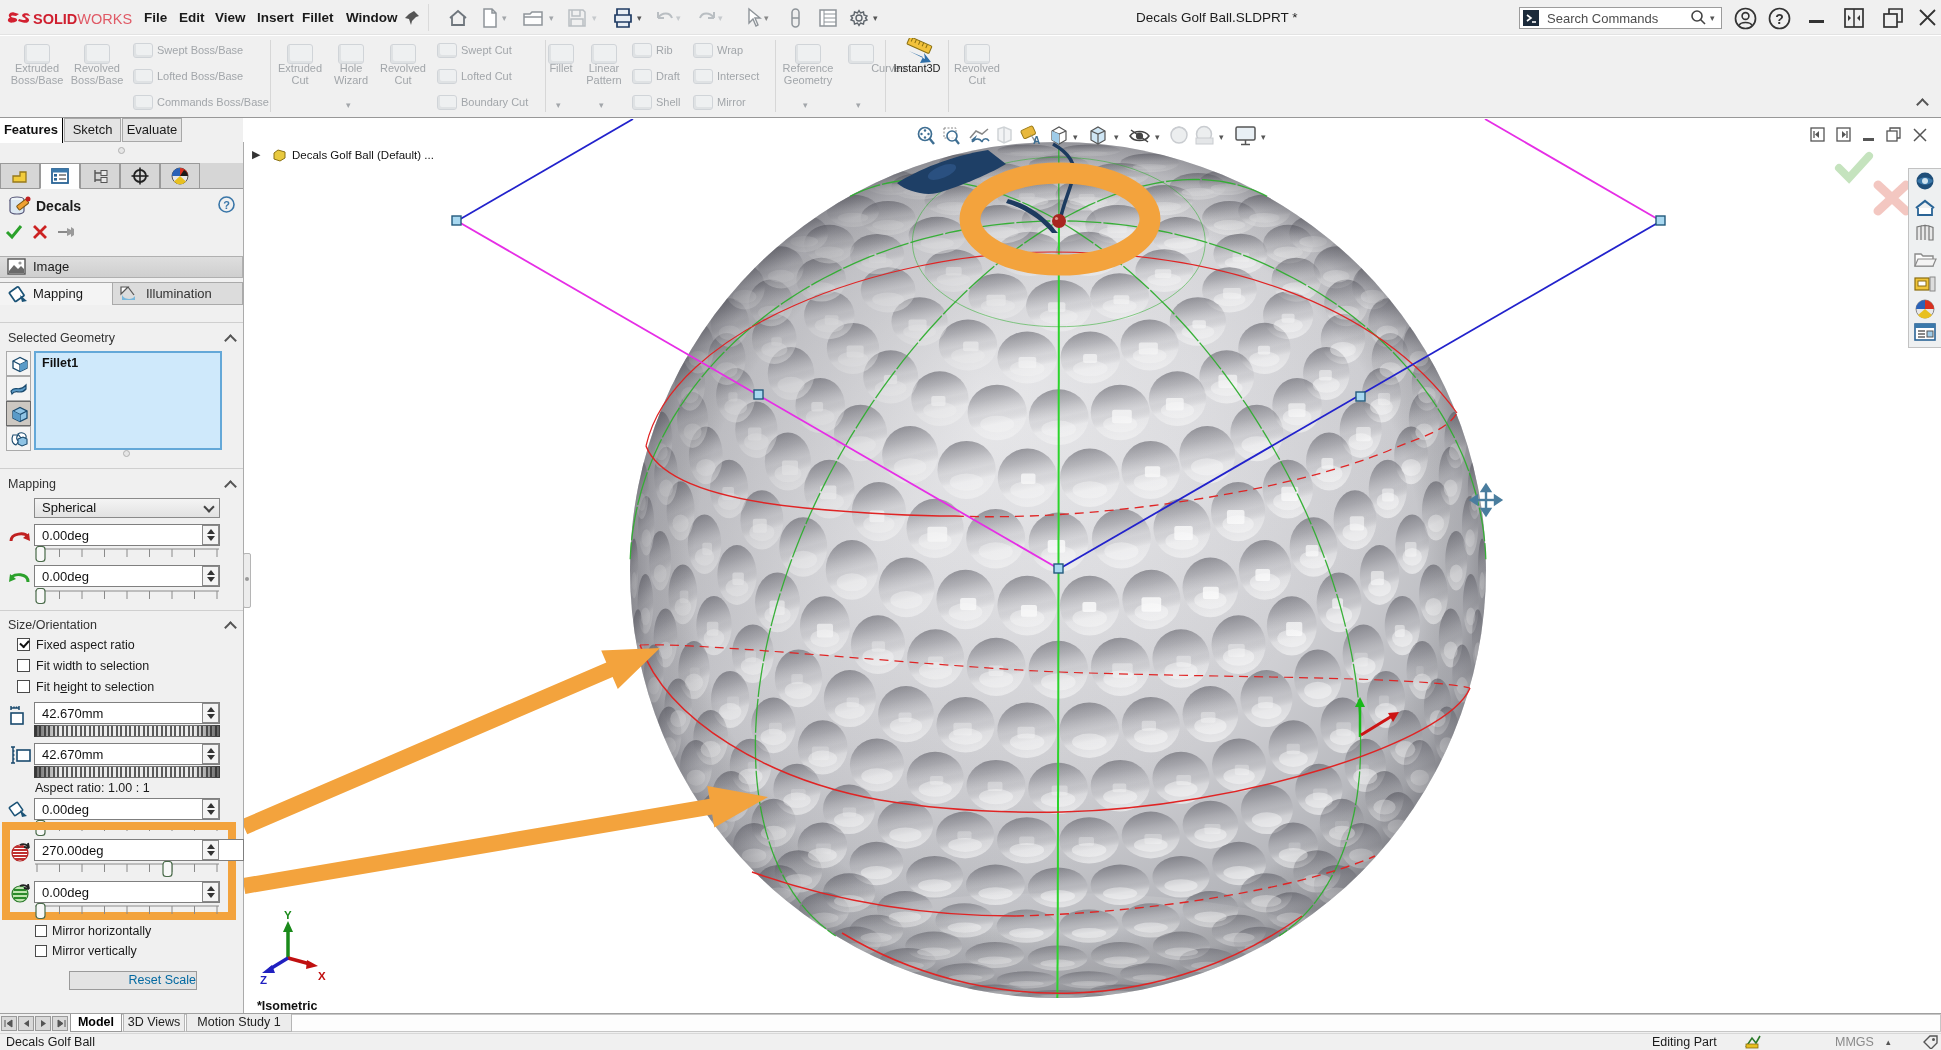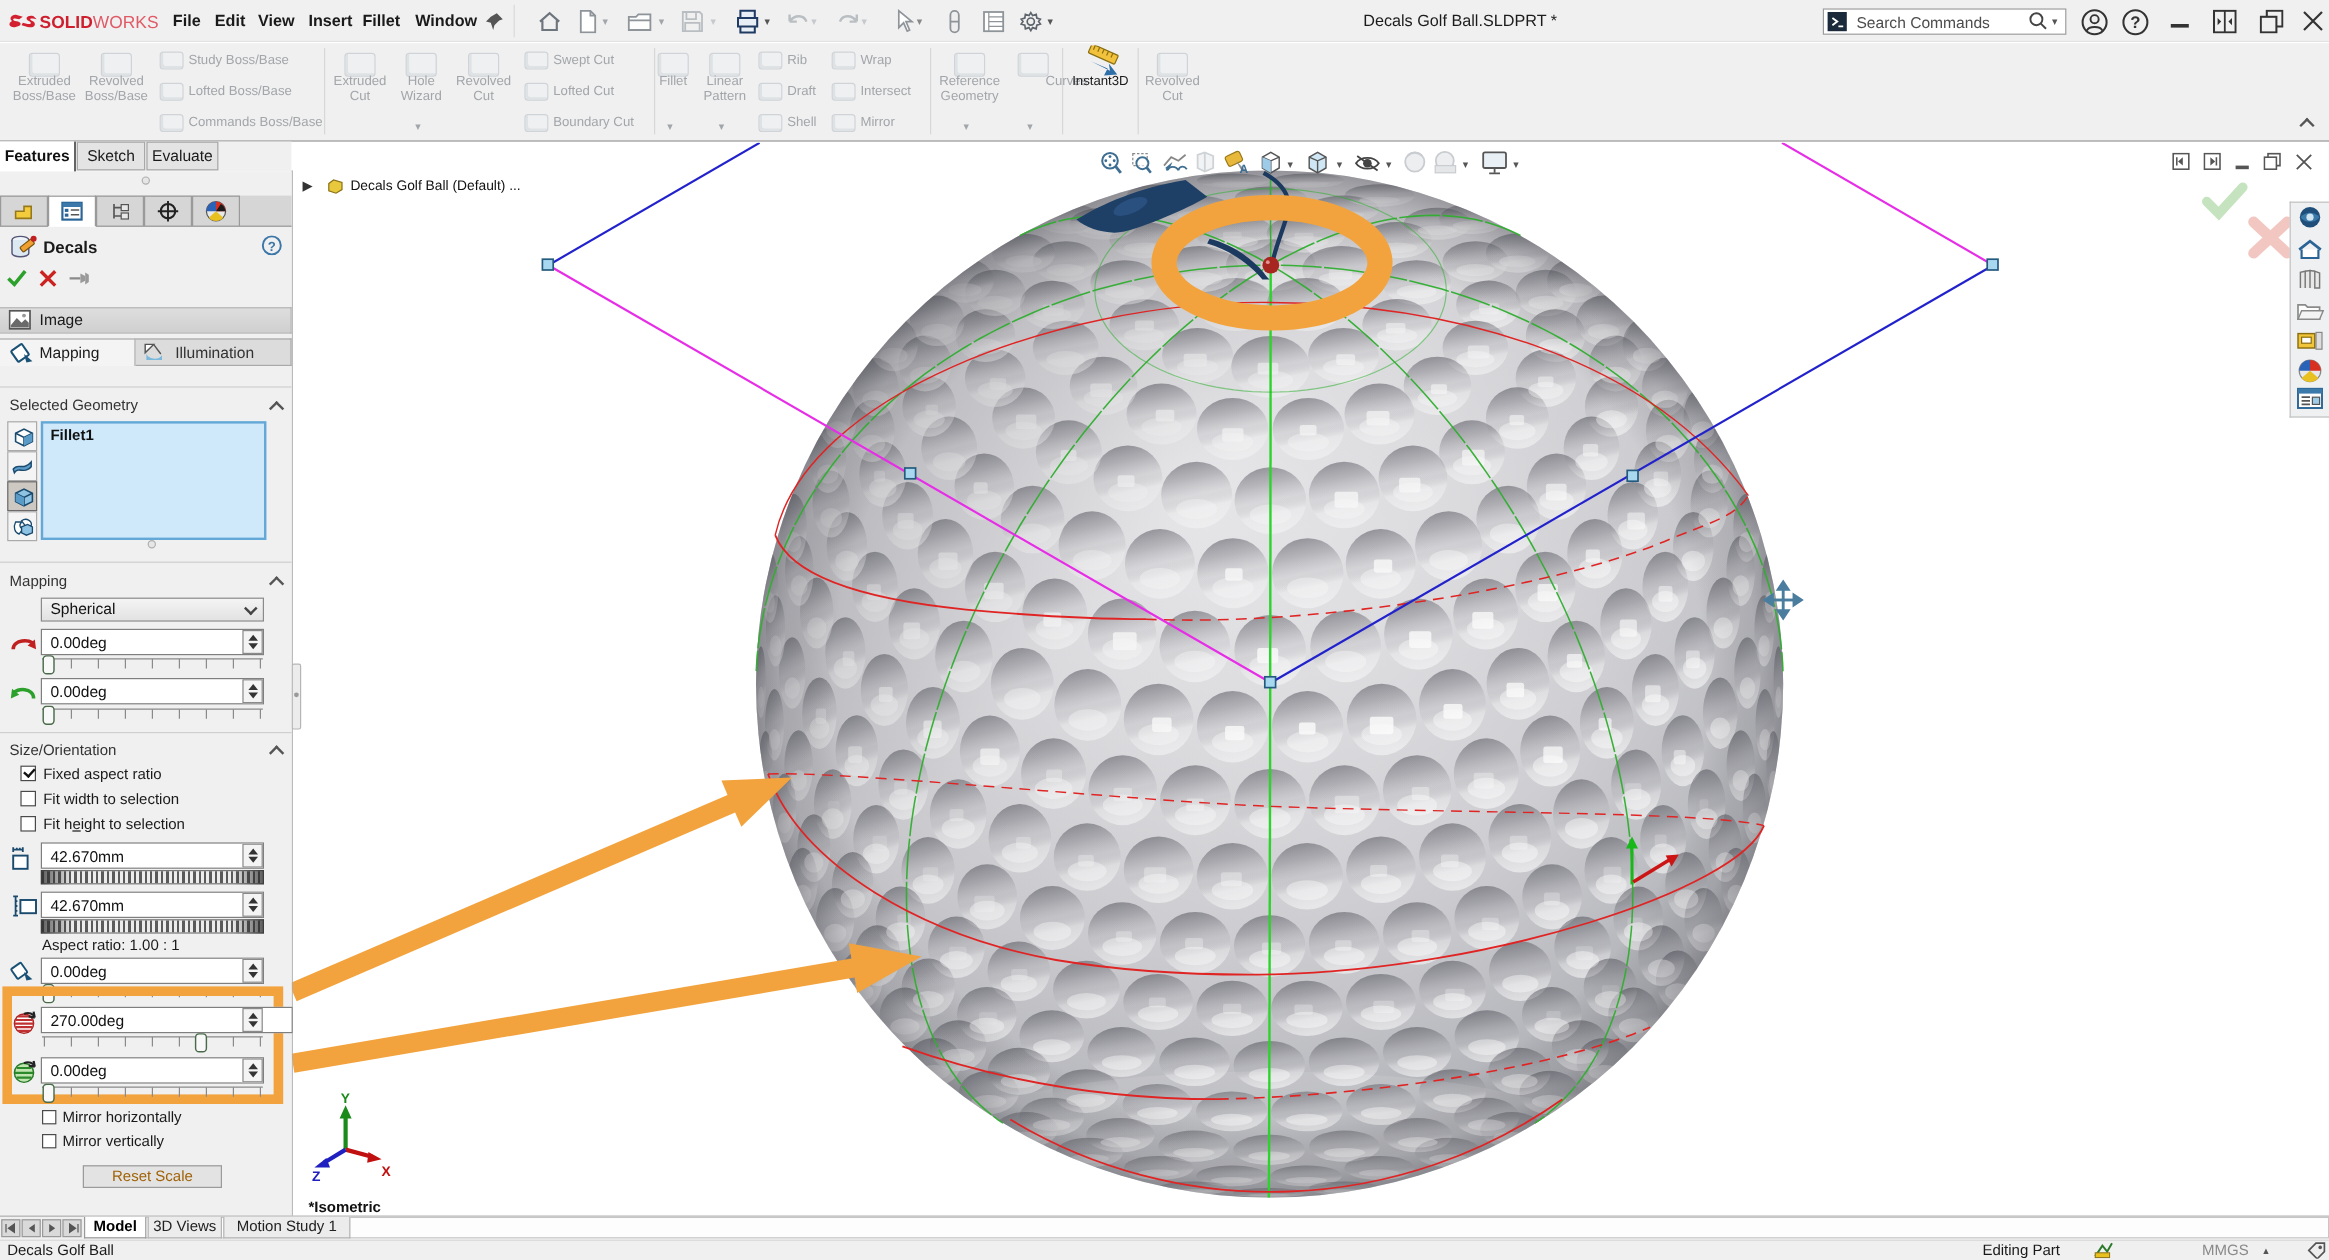--- a/index.html
+++ b/index.html
@@ -124,21 +124,21 @@
 <div class="vsep" style="left:270px;top:40px;height:72px"></div>
 <div class="vsep" style="left:545px;top:40px;height:72px"></div>
 <div class="vsep" style="left:775px;top:40px;height:72px"></div>
 <div class="vsep" style="left:885px;top:40px;height:72px"></div>
 <div class="vsep" style="left:948px;top:40px;height:72px"></div>
 <div class="ribIc" style="left:24px;top:44px;width:26px;height:20px"></div>
 <div class="abs dis t11" style="left:-8px;top:62px;width:90px;text-align:center">Extruded<br>Boss/Base</div>
 <div class="ribIc" style="left:84px;top:44px;width:26px;height:20px"></div>
 <div class="abs dis t11" style="left:52px;top:62px;width:90px;text-align:center">Revolved<br>Boss/Base</div>
 <div class="ribIc" style="left:133px;top:43px;width:20px;height:15px"></div>
-<div class="abs dis t11" style="left:157px;top:44px">Study Boss/Base</div>
+<div class="abs dis t11" style="left:157px;top:44px">Swept Boss/Base</div>
 <div class="ribIc" style="left:133px;top:69px;width:20px;height:15px"></div>
 <div class="abs dis t11" style="left:157px;top:70px">Lofted Boss/Base</div>
 <div class="ribIc" style="left:133px;top:95px;width:20px;height:15px"></div>
 <div class="abs dis t11" style="left:157px;top:96px">Commands Boss/Base</div>
 <div class="ribIc" style="left:287px;top:44px;width:26px;height:20px"></div>
 <div class="abs dis t11" style="left:255px;top:62px;width:90px;text-align:center">Extruded<br>Cut</div>
 <div class="ribIc" style="left:338px;top:44px;width:26px;height:20px"></div>
 <div class="abs dis t11" style="left:306px;top:62px;width:90px;text-align:center">Hole<br>Wizard</div>
 <div class="ribIc" style="left:390px;top:44px;width:26px;height:20px"></div>
 <div class="abs dis t11" style="left:358px;top:62px;width:90px;text-align:center">Revolved<br>Cut</div>
@@ -1282,21 +1282,21 @@
       <line x1="115.5" y1="3" x2="115.5" y2="11" stroke="#8a8a8a" stroke-width="1"></line>
       <line x1="138.0" y1="3" x2="138.0" y2="11" stroke="#8a8a8a" stroke-width="1"></line>
       <line x1="160.5" y1="3" x2="160.5" y2="11" stroke="#8a8a8a" stroke-width="1"></line>
       <line x1="183.0" y1="3" x2="183.0" y2="11" stroke="#8a8a8a" stroke-width="1"></line>
       <rect x="2.0" y="0.5" width="9" height="15" rx="3" fill="#f8f8f8" stroke="#4a6b4a" stroke-width="1.2"></rect>
     </svg></div>
 <div class="cb" style="left:35px;top:925px;width:12px;height:12px"></div>
 <div class="lbl" style="left:52px;top:924px">Mirror horizontally</div>
 <div class="cb" style="left:35px;top:945px;width:12px;height:12px"></div>
 <div class="lbl" style="left:52px;top:944px">Mirror vertically</div>
-<div class="abs" style="left:69px;top:971px;width:116px;height:19px;background:#e3e3e3;border:1px solid #9a9a9a;font-size:12.5px;color:#a16207;text-align:center;line-height:17px">Reset Scale</div>
+<div class="abs" style="left:69px;top:971px;width:128px;height:19px;background:#e3e3e3;border:1px solid #9a9a9a;font-size:12.5px;color:#0369a1;text-align:right;line-height:17px">Reset Scale</div>
 <div class="abs" style="left:0;top:1013px;width:1941px;height:1px;background:#a0a0a0"></div>
 <div class="abs" style="left:0;top:1014px;width:1941px;height:19px;background:#f0f0f0"></div>
 <div class="abs" style="left:70px;top:1014px;width:1871px;height:18px;background:#fdfdfd;border:1px solid #c6c6c6"></div>
 <div class="abs" style="left:1px;top:1016px;width:16px;height:15px;background:#d9d9d9;border:1px solid #9a9a9a"></div>
 <div class="abs" style="left:18px;top:1016px;width:16px;height:15px;background:#d9d9d9;border:1px solid #9a9a9a"></div>
 <div class="abs" style="left:35px;top:1016px;width:16px;height:15px;background:#d9d9d9;border:1px solid #9a9a9a"></div>
 <div class="abs" style="left:52px;top:1016px;width:16px;height:15px;background:#d9d9d9;border:1px solid #9a9a9a"></div>
 <svg class="abs" style="left:3px;top:1018px" width="64" height="11" viewBox="0 0 64 11">
     <path d="M2,2 L2,9 M9,2 L4,5.5 L9,9 Z" fill="#555" stroke="#555"></path>
     <path d="M26,2 L21,5.5 L26,9 Z" fill="#555"></path>

